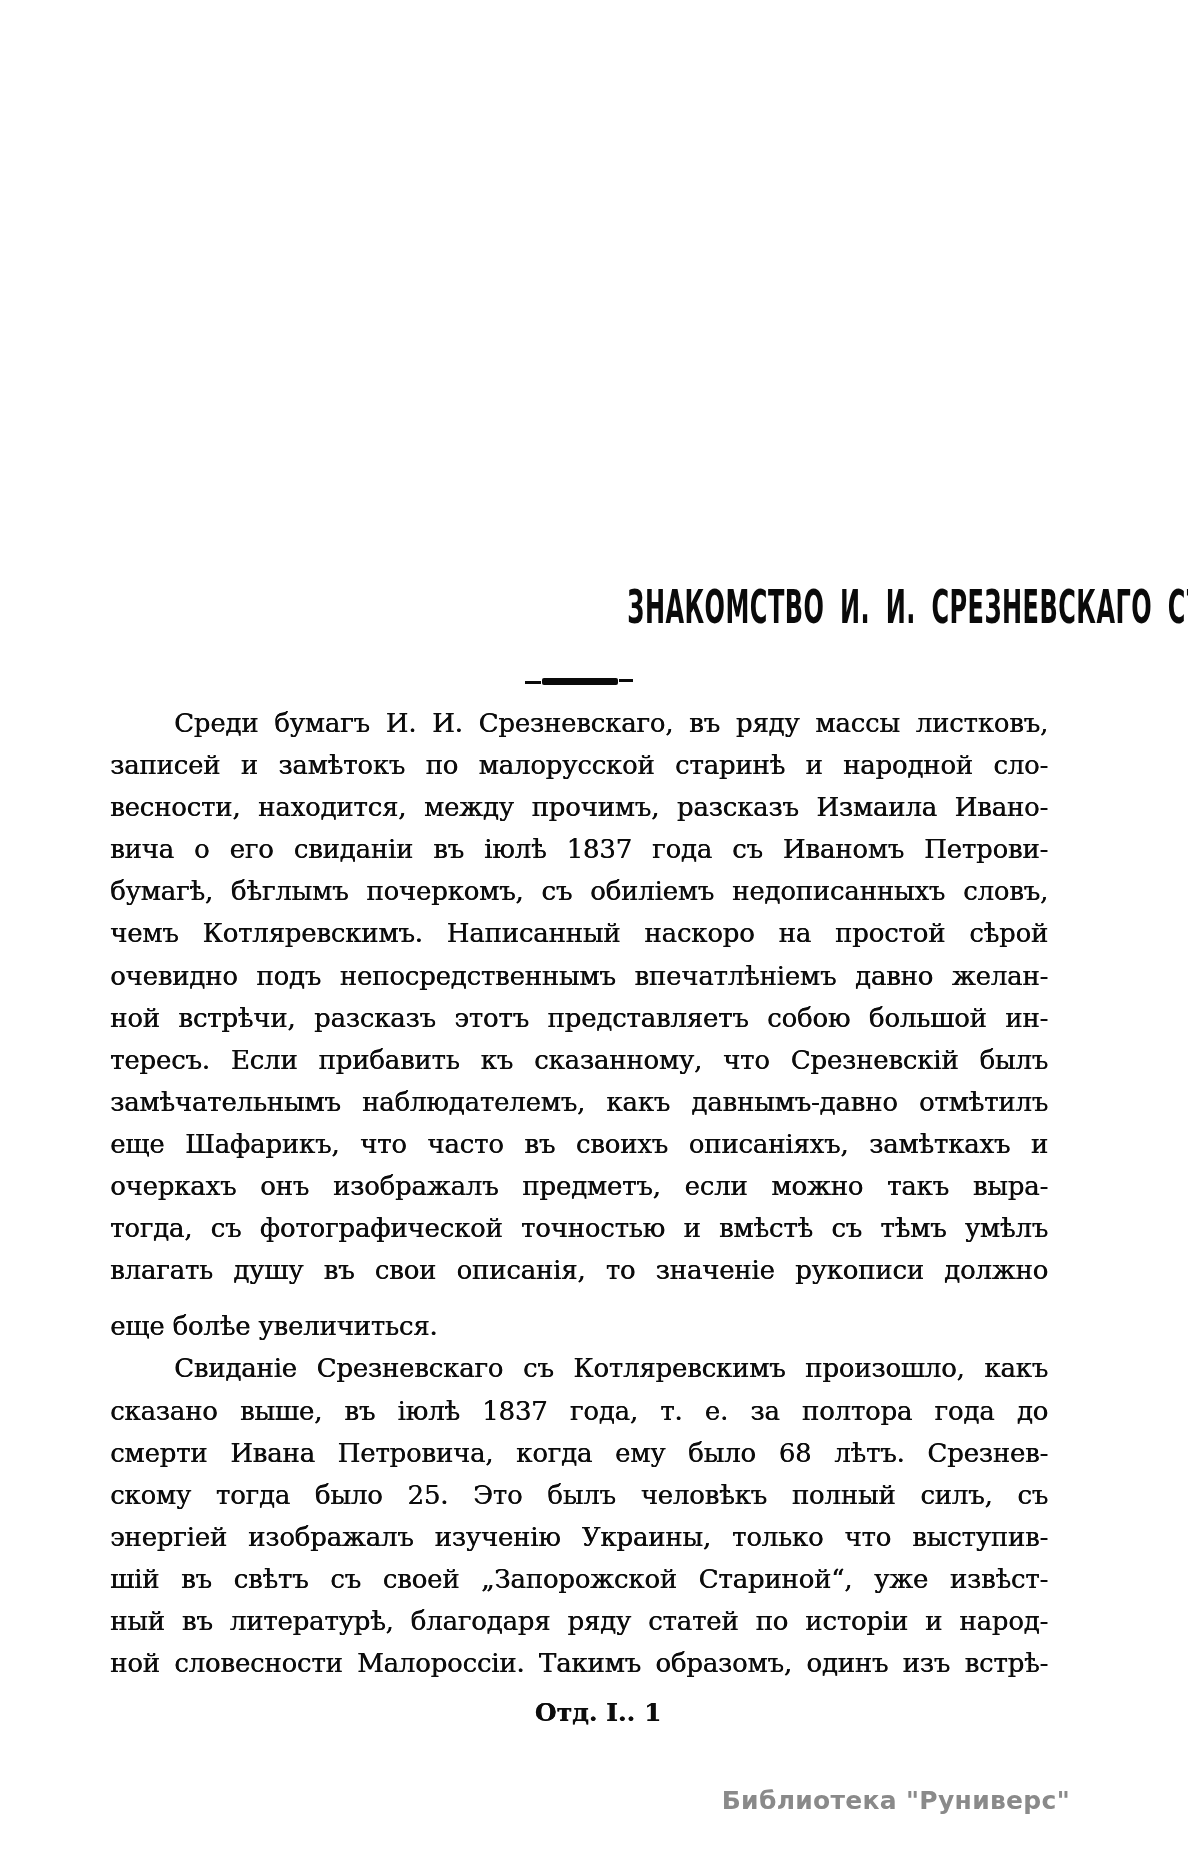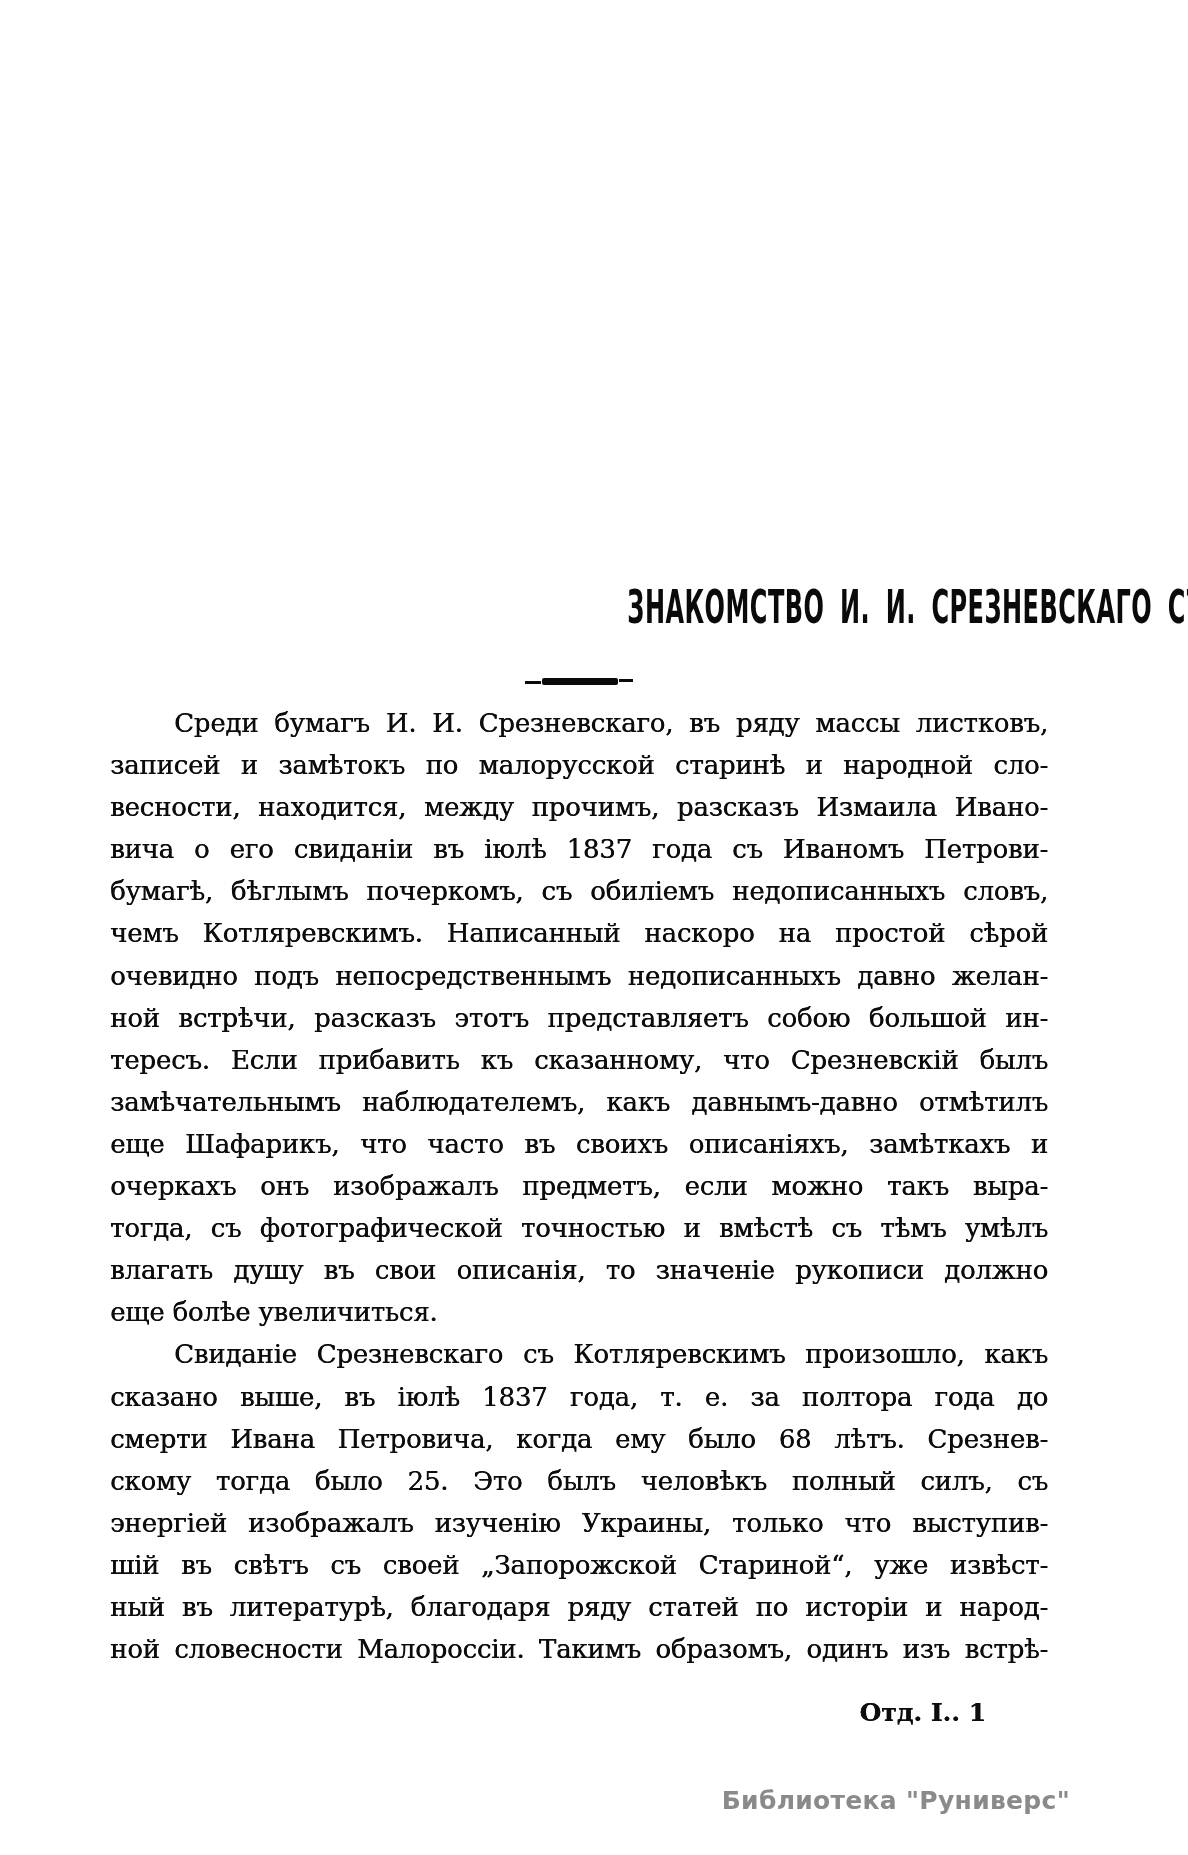--- a/index.html
+++ b/index.html
@@ -56,31 +56,31 @@
     font-size: 26px;
     letter-spacing: -0.2px;
     text-align: justify;
     text-align-last: justify;
     text-justify: inter-word;
     overflow: hidden;
     white-space: nowrap;
     text-shadow: 0.4px 0 0 currentColor;
   }
   .line.indent { text-indent: 64px; }
-  .line.para-end { text-align: right; text-align-last: left; }
+  .line.para-end { text-align: right; text-align-last: left; margin-top: 14px; }
   .footer-row {
     position: absolute;
     top: 1698px;
     left: 110px;
     width: 938px;
     box-sizing: border-box;
     padding-left: 100px;
     padding-right: 62px;
     display: flex;
-    justify-content: flex-end;
+    justify-content: center;
     font-size: 25px;
     font-weight: bold;
     text-shadow: 0.4px 0 0 currentColor;
   }
   .watermark {
     position: absolute;
     top: 1786px;
     right: 118px;
     font-family: "DejaVu Sans", sans-serif;
     font-weight: bold;
@@ -104,21 +104,21 @@
     <span class="divider-tail-right"></span>
   </div>
 
   <div class="body-text">
     <div class="line indent">Среди бумагъ И. И. Срезневскаго, въ ряду массы листковъ,</div>
     <div class="line">записей и замѣтокъ по малорусской старинѣ и народной сло-</div>
     <div class="line">весности, находится, между прочимъ, разсказъ Измаила Ивано-</div>
     <div class="line">вича о его свиданіи въ іюлѣ 1837 года съ Иваномъ Петрови-</div>
     <div class="line">бумагѣ, бѣглымъ почеркомъ, съ обиліемъ недописанныхъ словъ,</div>
     <div class="line">чемъ Котляревскимъ. Написанный наскоро на простой сѣрой</div>
-    <div class="line">очевидно подъ непосредственнымъ недописанныхъ давно желан-</div>
+    <div class="line">очевидно подъ непосредственнымъ впечатлѣніемъ давно желан-</div>
     <div class="line">ной встрѣчи, разсказъ этотъ представляетъ собою большой ин-</div>
     <div class="line">тересъ. Если прибавить къ сказанному, что Срезневскій былъ</div>
     <div class="line">замѣчательнымъ наблюдателемъ, какъ давнымъ-давно отмѣтилъ</div>
     <div class="line">еще Шафарикъ, что часто въ своихъ описаніяхъ, замѣткахъ и</div>
     <div class="line">очеркахъ онъ изображалъ предметъ, если можно такъ выра-</div>
     <div class="line">тогда, съ фотографической точностью и вмѣстѣ съ тѣмъ умѣлъ</div>
     <div class="line">влагать душу въ свои описанія, то значеніе рукописи должно</div>
     <div class="line para-end">еще болѣе увеличиться.</div>
     <div class="line indent">Свиданіе Срезневскаго съ Котляревскимъ произошло, какъ</div>
     <div class="line">сказано выше, въ іюлѣ 1837 года, т. е. за полтора года до</div>

